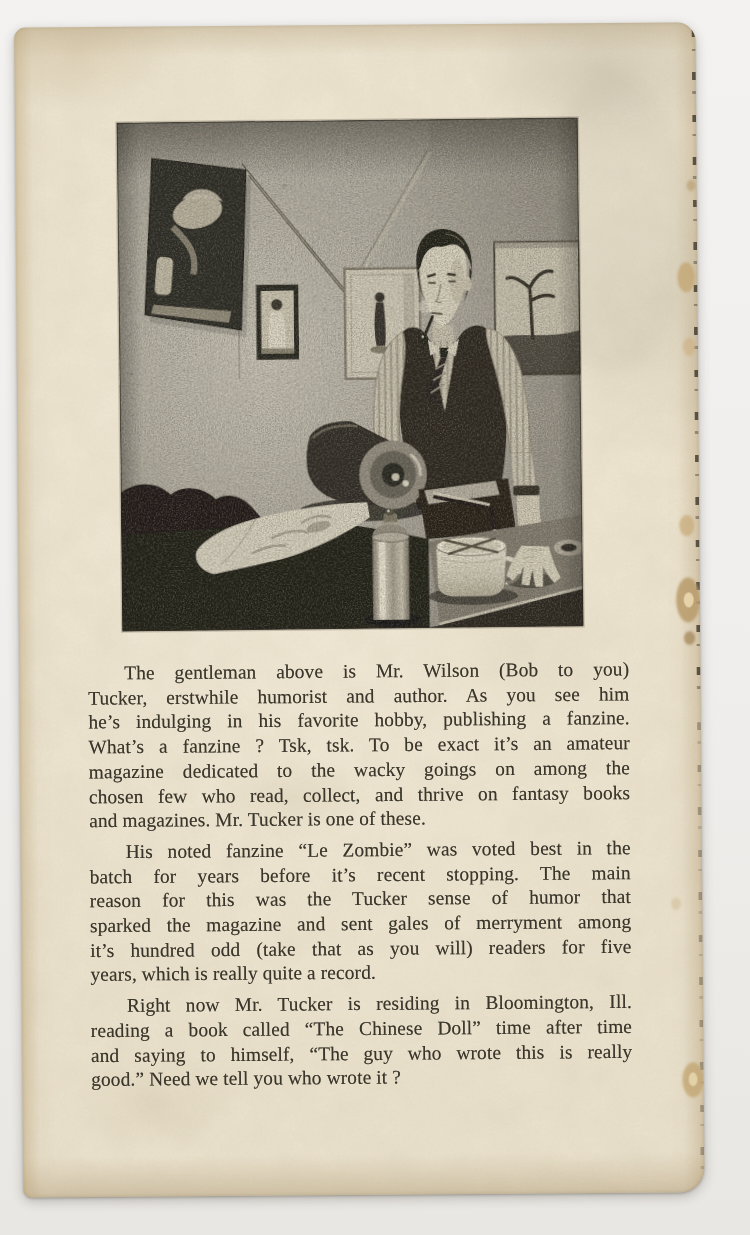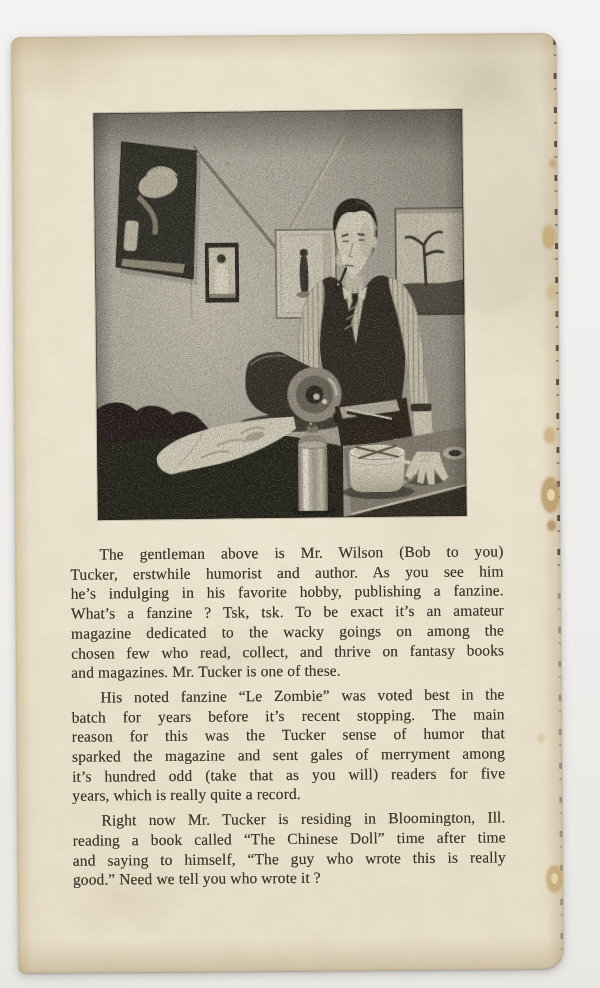--- a/index.html
+++ b/index.html
@@ -1,21 +1,21 @@
 <!DOCTYPE html>
 <html style="--c-paper: #e9e0cb; --c-ink: #3b362c; --c-scanner_bg: #f0efec; --c-photo_midtone: #a7a198; --c-edge_stain: #bfa171;"><head>
 <meta charset="utf-8">
 <style>
   html,body{margin:0;padding:0;}
   body{
     width:600px;height:988px;overflow:hidden;position:relative;
     background:linear-gradient(180deg,#f3f2f0 0%,#efeeec 55%,#e9e7e3 100%);
     font-family:"Liberation Serif","DejaVu Serif",serif;
   }
-  .scan{position:absolute;inset:0;margin-top:15px;}
+  .scan{position:absolute;inset:0;}
   .page{
     position:absolute;left:15px;top:20px;width:545px;height:936px;
     background-color:var(--c-paper,#e9e0cb);
     border-radius:9px 15px 20px 7px;
     transform:rotate(-0.45deg);
     box-shadow:0 3px 9px rgba(60,55,45,.28),0 1px 2px rgba(60,55,45,.28),
       inset 0 0 26px rgba(125,102,60,.16), inset 0 0 3px rgba(120,95,55,.30);
     overflow:hidden;
   }
   .page-stains{

